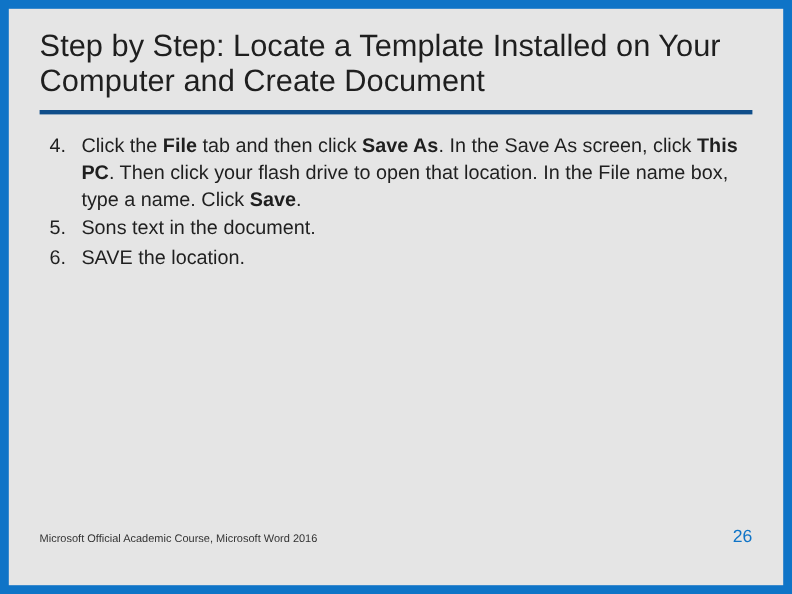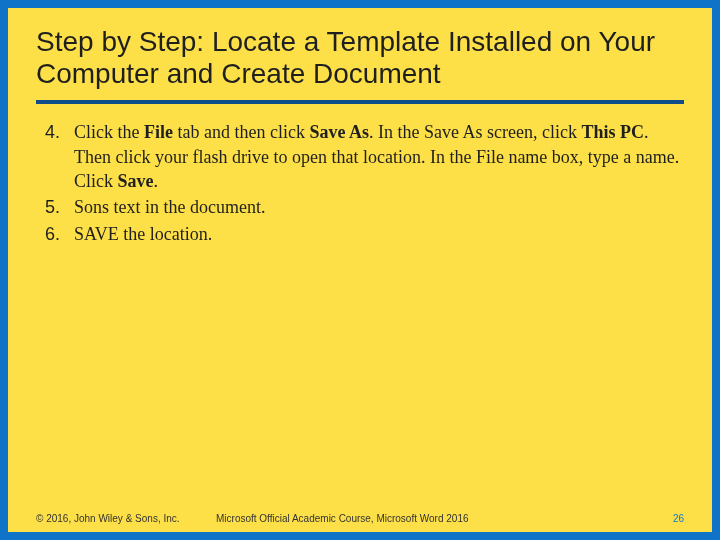--- a/index.html
+++ b/index.html
@@ -10,22 +10,22 @@
     font-family: "Segoe UI", Tahoma, Arial, sans-serif;
     position: relative;
     overflow: hidden;
   }
   .slide {
     position: absolute;
     top: 8px;
     left: 8px;
     right: 8px;
     bottom: 8px;
-    background: #fde047;
-    padding: 18px 28px 8px 28px;
+    background: #e5e5e5;
+    padding: 18px 28px 34px 28px;
     display: flex;
     flex-direction: column;
   }
   .title {
     font-size: 28px;
     line-height: 1.15;
     color: #1f1f1f;
     font-weight: 400;
     padding-bottom: 10px;
     border-bottom: 4px solid #0f4e8a;
@@ -46,33 +46,32 @@
     margin-bottom: 2px;
   }
   ol.steps li .num {
     min-width: 38px;
     text-align: right;
     padding-right: 14px;
     color: #1f1f1f;
   }
   ol.steps li .txt {
     flex: 1;
-    font-family: Liberation Serif, serif;
   }
   .txt b { font-weight: 700; }
   .footer {
     display: flex;
     align-items: baseline;
     font-size: 10px;
     color: #333;
     padding-top: 6px;
   }
   .footer .copyright { width: 180px; }
   .footer .course { flex: 1; }
-  .footer .pagenum { color: #0f74c7; font-size: 10px; }
+  .footer .pagenum { color: #0f74c7; font-size: 16px; }
 </style>
 </head>
 <body>
 
 <div class="slide">
   <h1 class="title">Step by Step: Locate a Template Installed on Your Computer and Create Document</h1>
 
   <div class="content">
     <ol class="steps">
       <li>
@@ -84,17 +83,16 @@
         <span class="txt"><span>Sons text in the document.</span></span>
       </li>
       <li>
         <span class="num">6.</span>
         <span class="txt"><span>SAVE the location.</span></span>
       </li>
     </ol>
   </div>
 
   <div class="footer">
-    <span class="copyright">© 2016, John Wiley &amp; Sons, Inc.</span>
     <span class="course">Microsoft Official Academic Course, Microsoft Word 2016</span>
     <span class="pagenum">26</span>
   </div>
 </div>
 
 </body></html>

